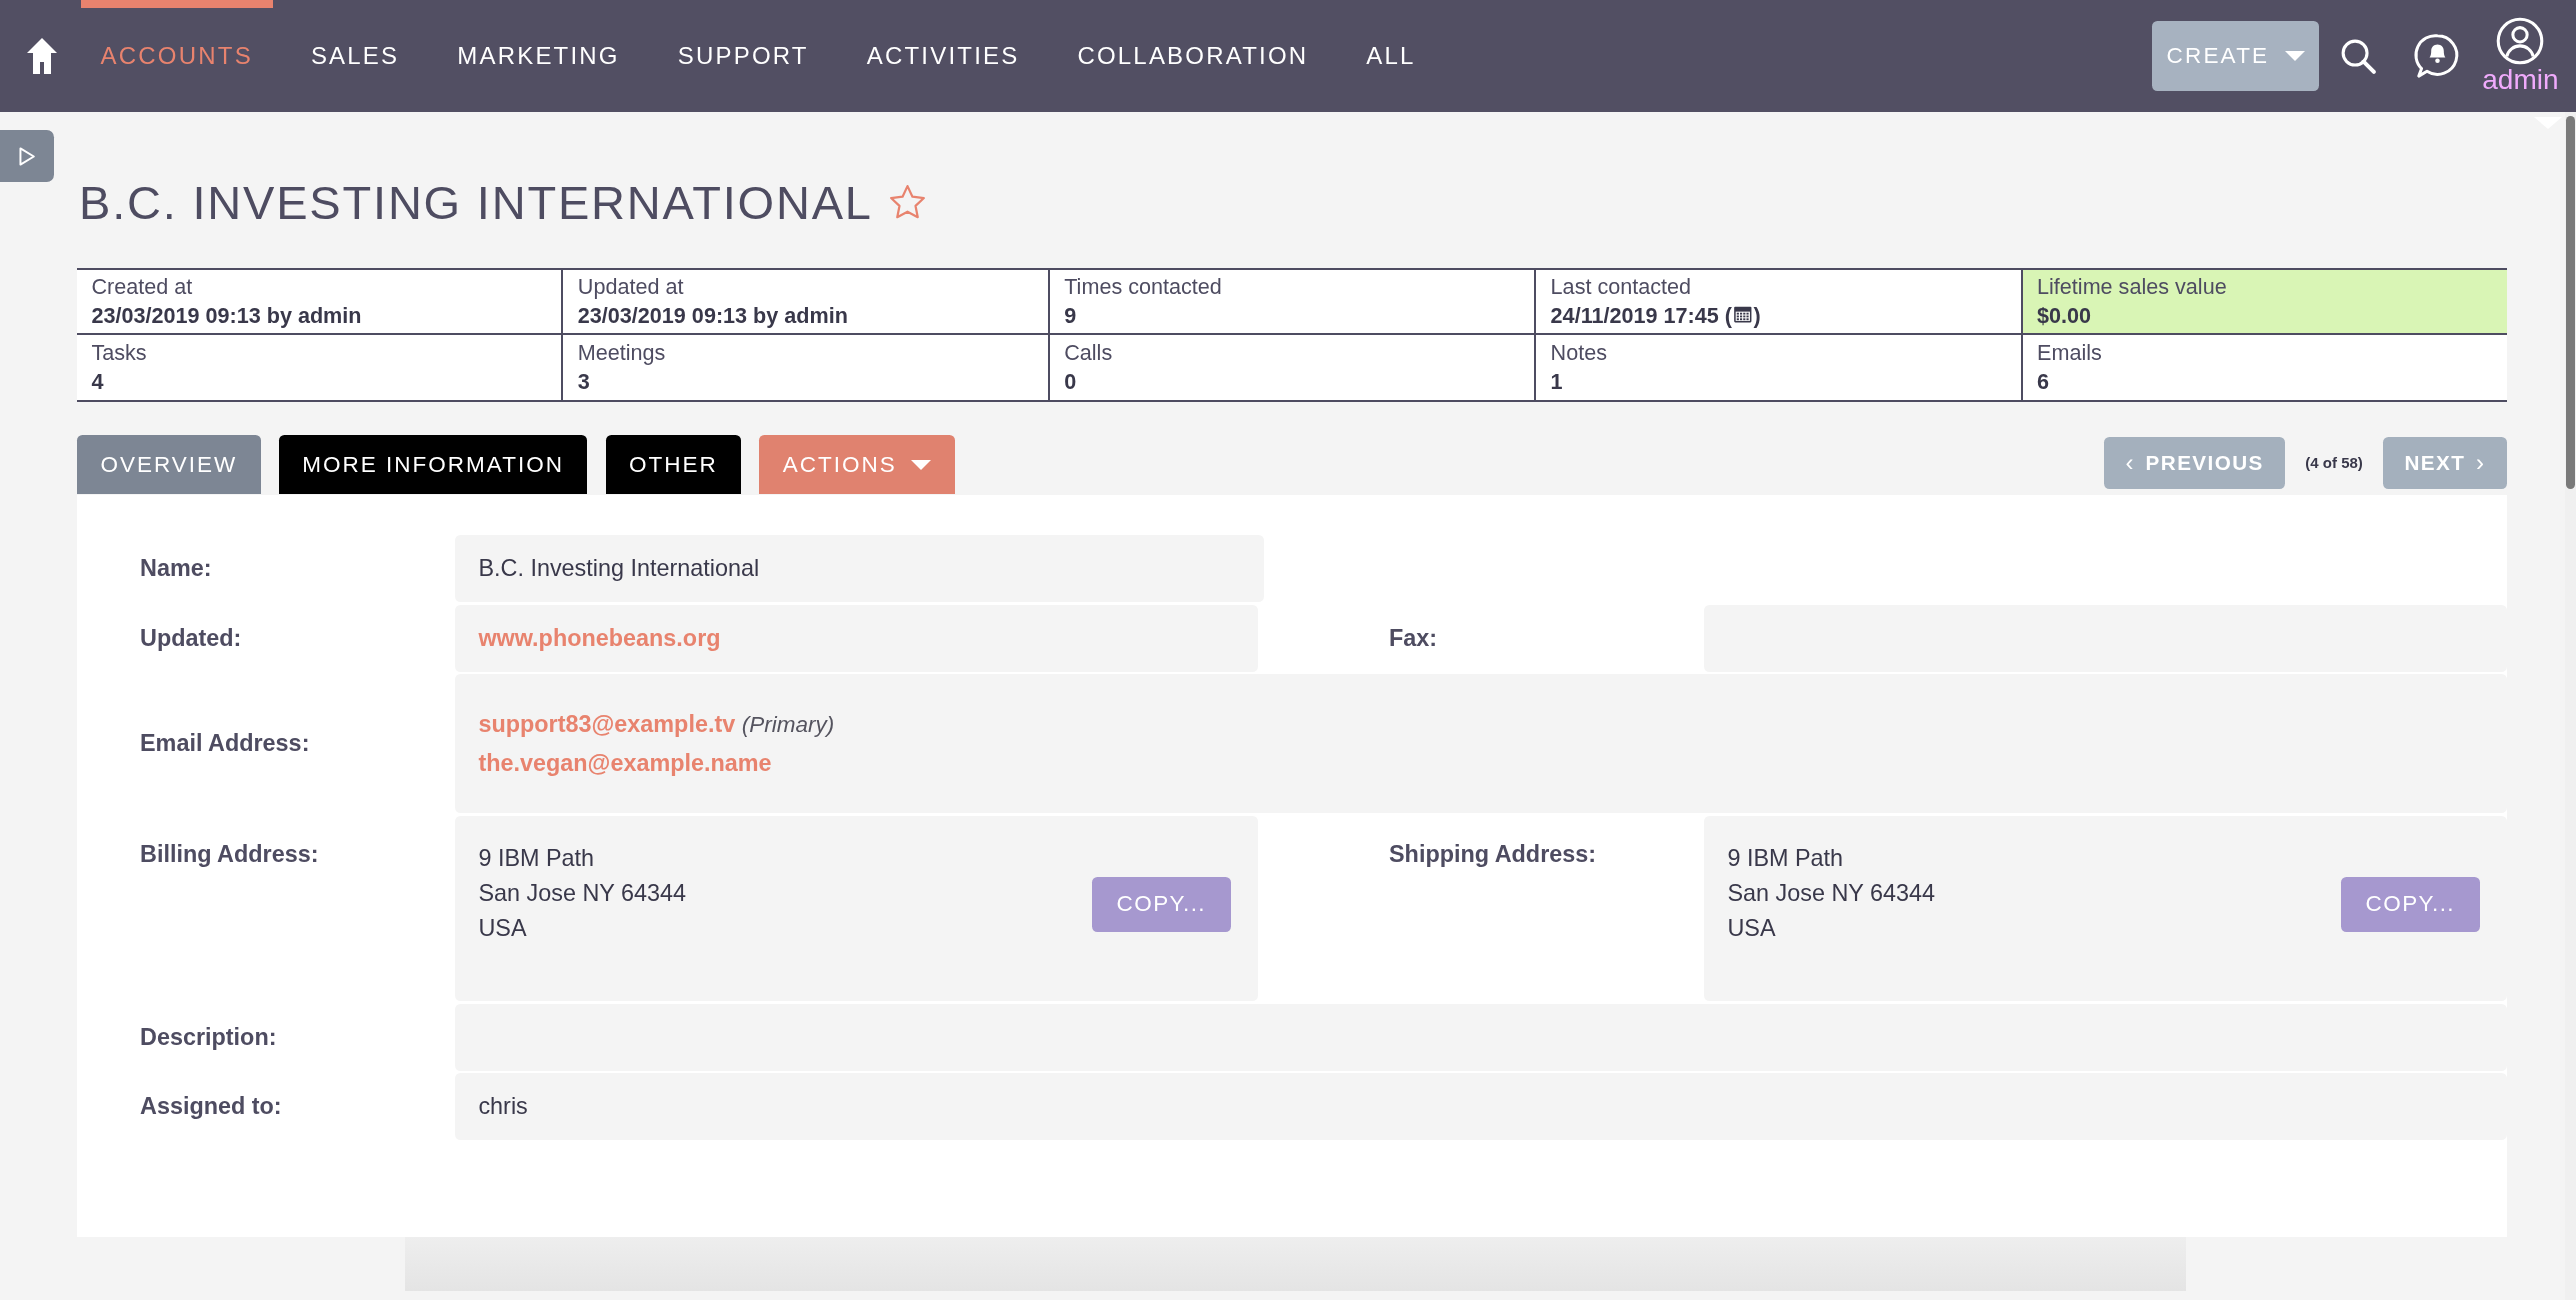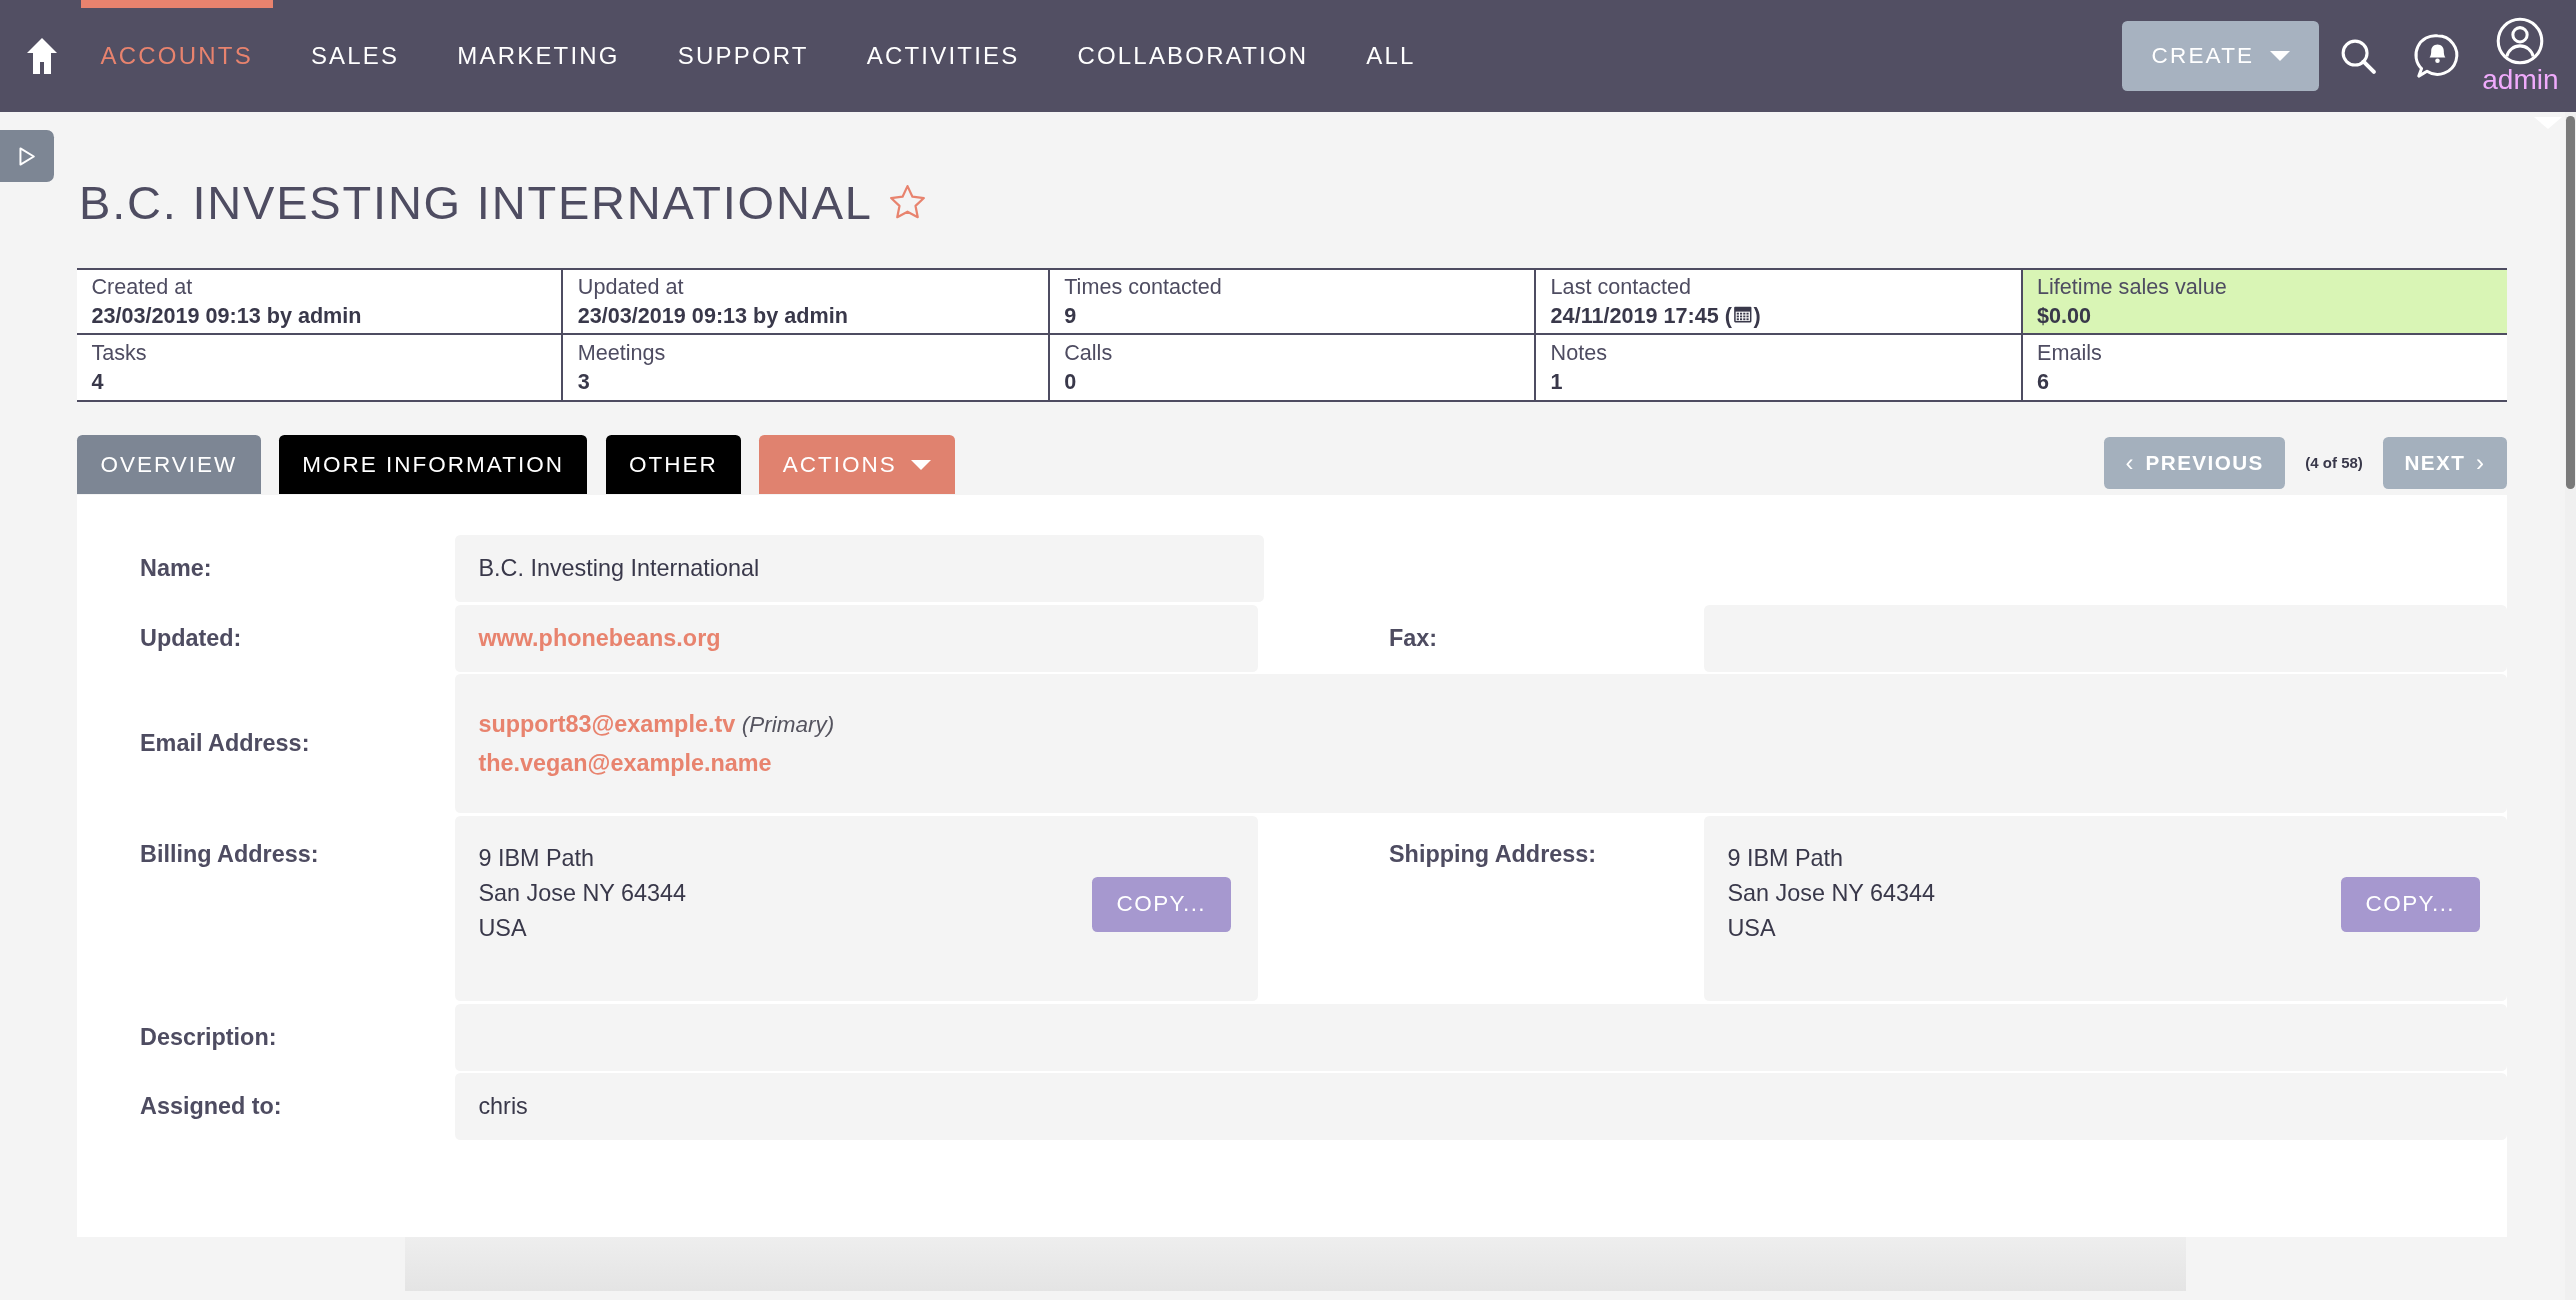--- a/index.html
+++ b/index.html
@@ -52,21 +52,21 @@
   .nav-item.active::before {
     content: ""; position: absolute; top: 0; left: 9px; right: 9px;
     height: 8px; background: #e8836e;
   }
 
   .nav-right {
     position: absolute; right: 0; top: 0; height: 112px;
     display: flex; align-items: center; gap: 0;
   }
   .create-btn {
-    width: 197px; height: 70px;
+    width: 167px; height: 70px;
     background: #a7b2c0; color: #fff; border: none; border-radius: 5.4px;
     font-family: "Liberation Sans", sans-serif;
     font-size: 22.5px; letter-spacing: 2.2px;
     display: flex; align-items: center; justify-content: center; gap: 16px;
     cursor: pointer;
   }
   .caret-down {
     width: 0; height: 0;
     border-left: 10px solid transparent;
     border-right: 10px solid transparent;

